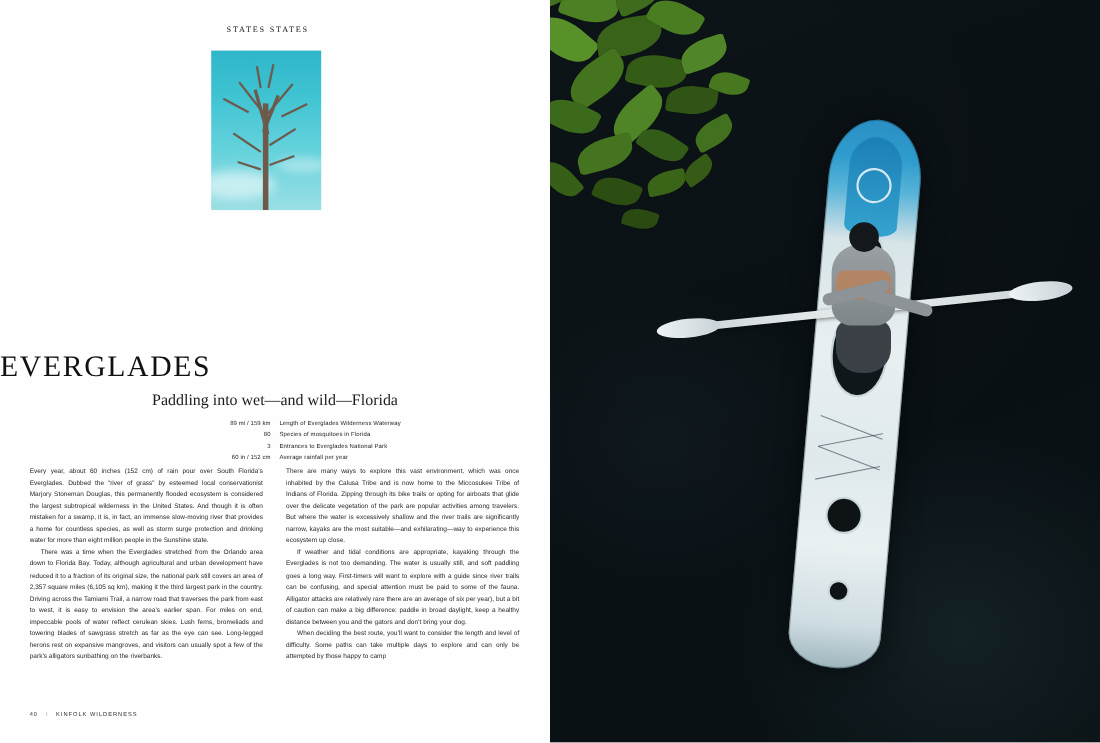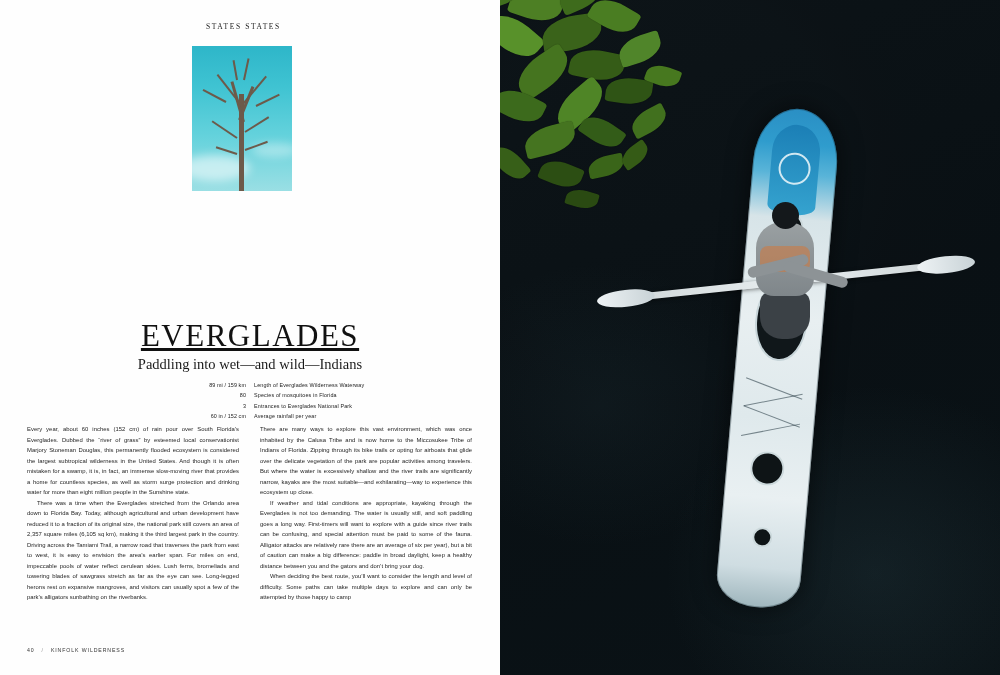--- a/index.html
+++ b/index.html
@@ -59,27 +59,26 @@
   .tree { position: absolute; left: 0; top: 0; width: 100px; height: 145px; }
   .br {
     position: absolute;
     background: #6d5a4a;
     transform-origin: bottom center;
   }
 
   .title {
     position: absolute;
     left: 0; right: 0; top: 318px;
-    text-align: center;
+    text-align: left;
     font-family: "Liberation Serif", serif;
-    font-size: 31px;
+    font-size: 27px;
     letter-spacing: 1.5px;
     color: #111;
     font-weight: 400;
-    text-decoration: underline;
   }
   .subtitle {
     position: absolute;
     left: 0; right: 0; top: 356px;
     text-align: center;
     font-family: "Liberation Serif", serif;
     font-size: 14.5px;
     color: #1a1a1a;
     font-weight: 400;
   }
@@ -288,21 +287,21 @@
         <div class="br" style="left:52px; top:58px; width:2px; height:28px; transform:rotate(58deg);"></div>
         <div class="br" style="left:44px; top:62px; width:2px; height:30px; transform:rotate(-56deg);"></div>
         <div class="br" style="left:52px; top:80px; width:2px; height:24px; transform:rotate(70deg);"></div>
         <div class="br" style="left:44px; top:86px; width:2px; height:22px; transform:rotate(-72deg);"></div>
         <div class="br" style="left:51px; top:12px; width:1.8px; height:22px; transform:rotate(12deg);"></div>
         <div class="br" style="left:44px; top:14px; width:1.6px; height:20px; transform:rotate(-10deg);"></div>
       </div>
     </div>
 
     <h1 class="title">EVERGLADES</h1>
-    <h2 class="subtitle">Paddling into wet—and wild—Indians</h2>
+    <h2 class="subtitle">Paddling into wet—and wild—Florida</h2>
 
     <div class="facts">
       <div class="row">
         <div class="val">89 mi / 159 km</div>
         <div class="lab">Length of Everglades Wilderness Waterway</div>
       </div>
       <div class="row">
         <div class="val">80</div>
         <div class="lab">Species of mosquitoes in Florida</div>
       </div>

